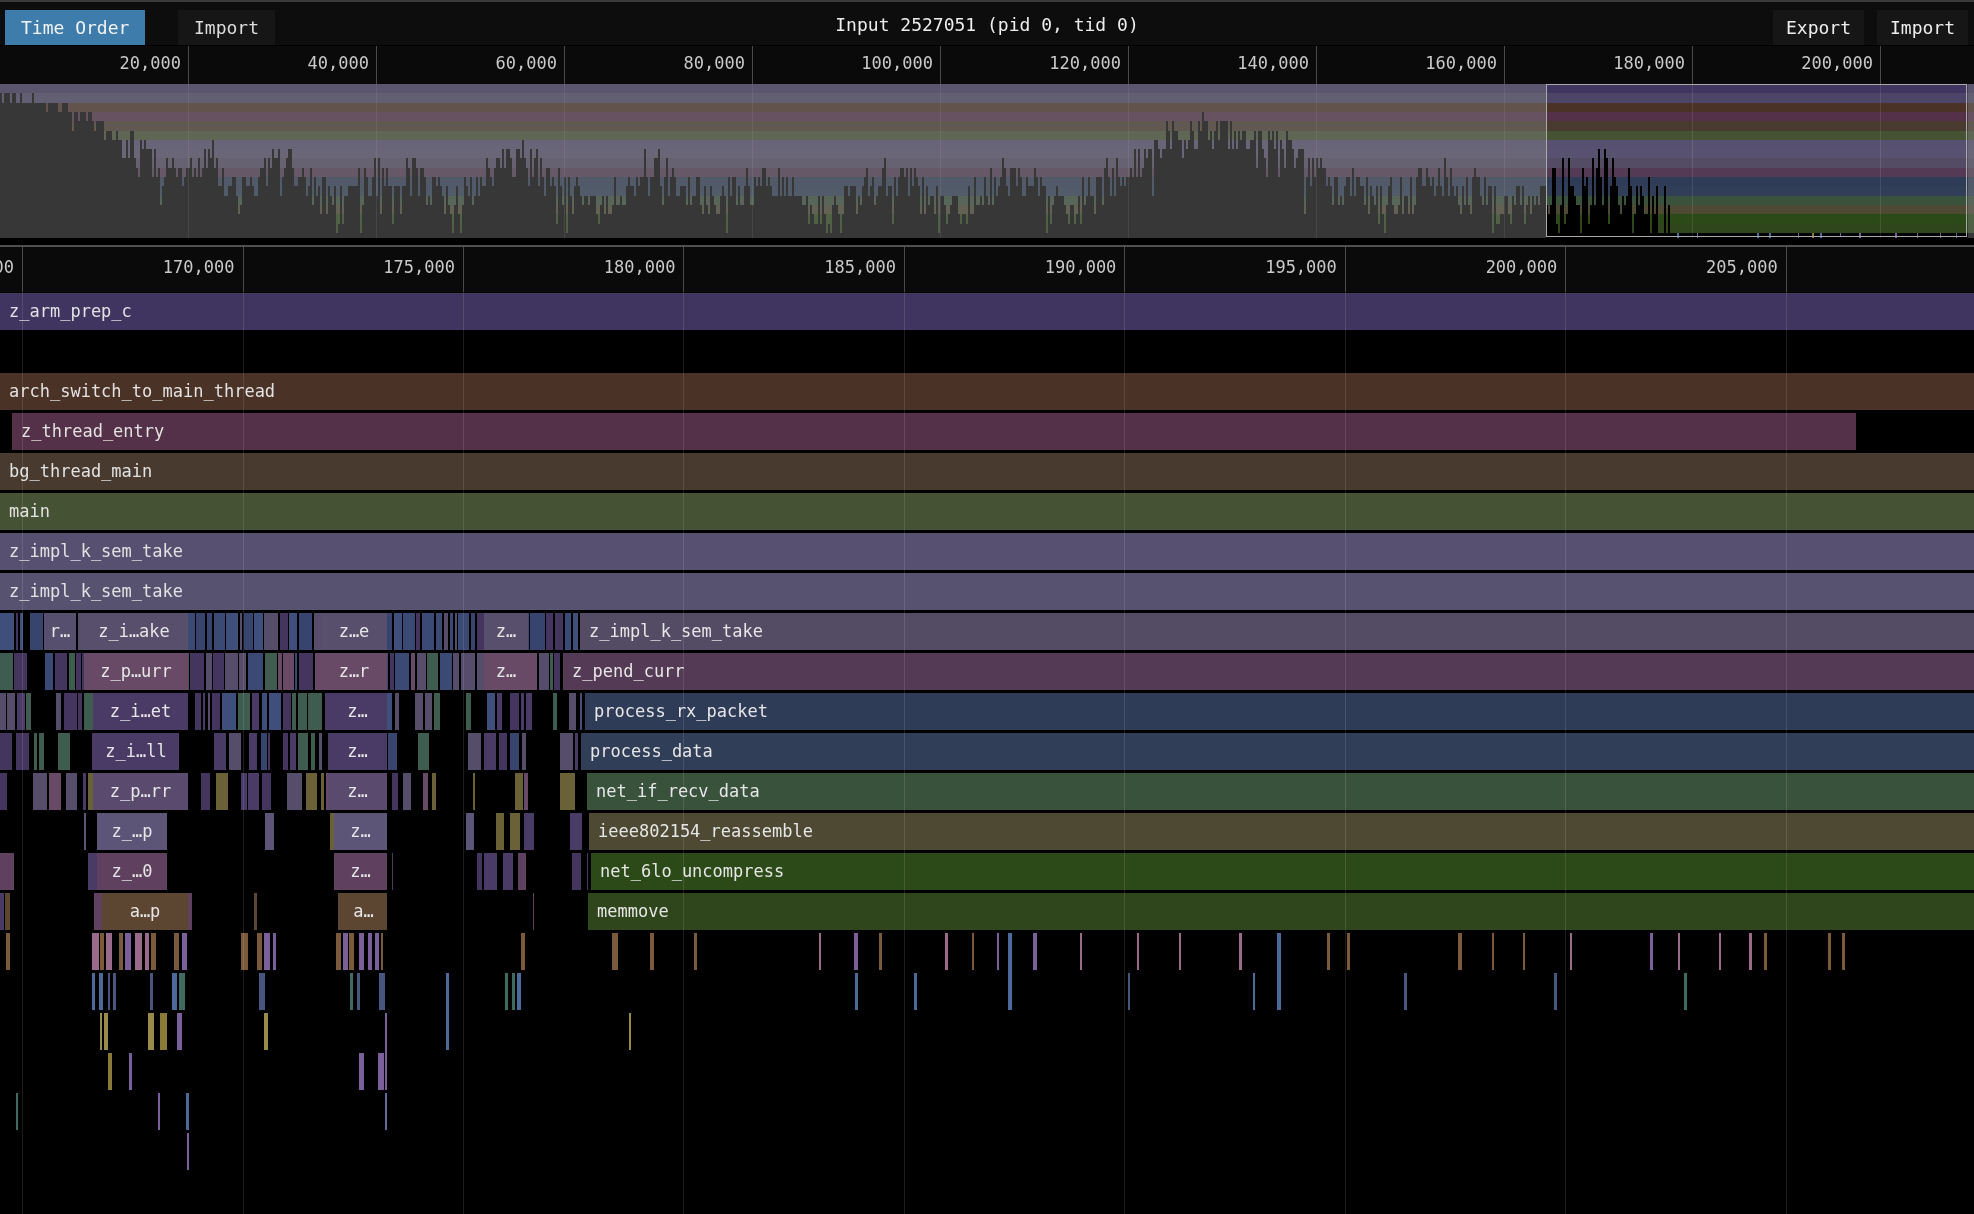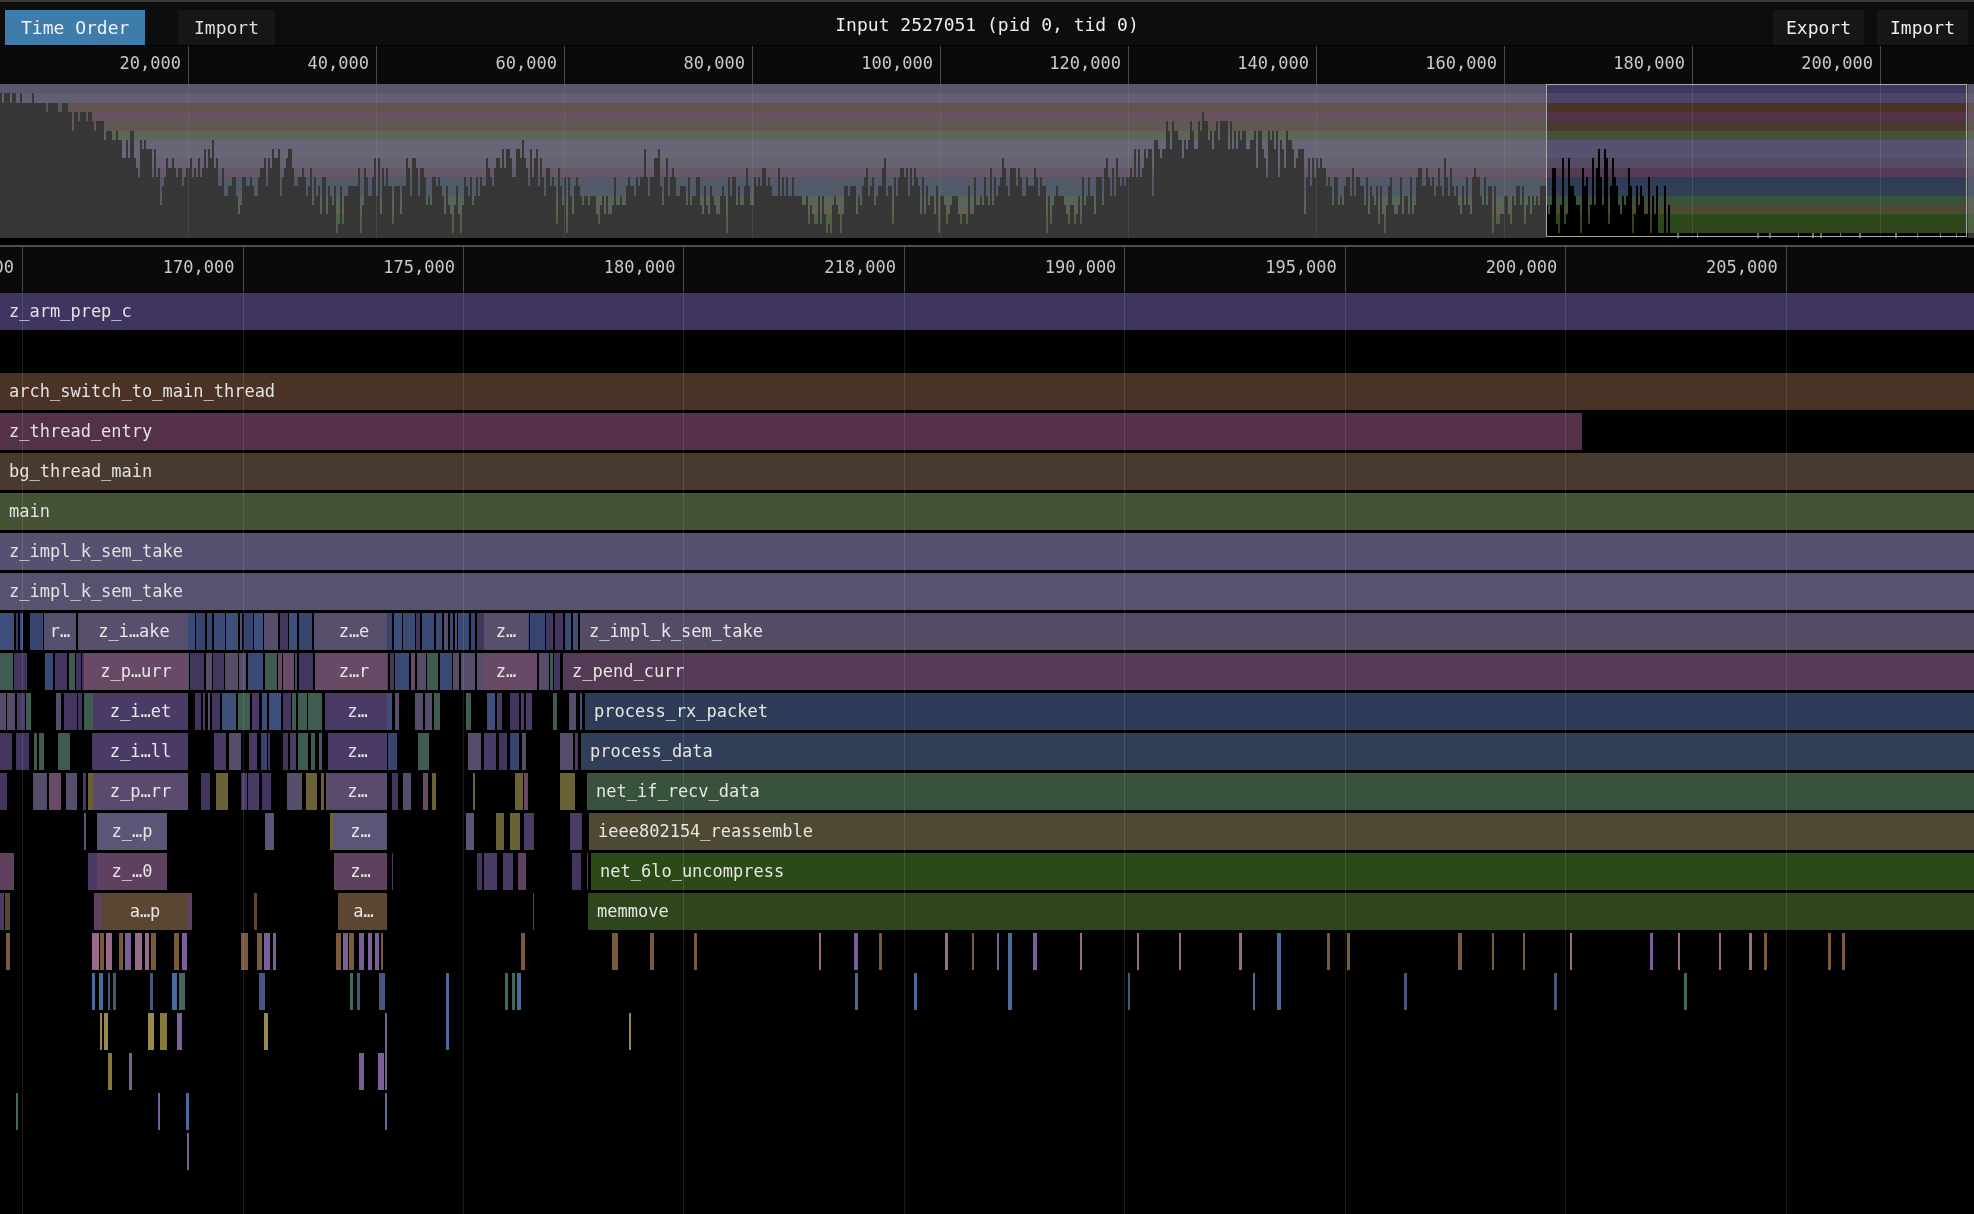--- a/index.html
+++ b/index.html
@@ -1111,39 +1111,39 @@
   <div id="main-ruler">
       <div class="abs ruler-tickline" style="left: 22.046px; top: 0px; height: 45px;"></div>
       <div class="abs ruler-label" style="right: 1959.95px; top: 10px;">165,000</div>
       <div class="abs ruler-tickline" style="left: 242.506px; top: 0px; height: 45px;"></div>
       <div class="abs ruler-label" style="right: 1739.49px; top: 10px;">170,000</div>
       <div class="abs ruler-tickline" style="left: 462.966px; top: 0px; height: 45px;"></div>
       <div class="abs ruler-label" style="right: 1519.03px; top: 10px;">175,000</div>
       <div class="abs ruler-tickline" style="left: 683.426px; top: 0px; height: 45px;"></div>
       <div class="abs ruler-label" style="right: 1298.57px; top: 10px;">180,000</div>
       <div class="abs ruler-tickline" style="left: 903.887px; top: 0px; height: 45px;"></div>
-      <div class="abs ruler-label" style="right: 1078.11px; top: 10px;">218,000</div>
+      <div class="abs ruler-label" style="right: 1078.11px; top: 10px;">185,000</div>
       <div class="abs ruler-tickline" style="left: 1124.35px; top: 0px; height: 45px;"></div>
       <div class="abs ruler-label" style="right: 857.653px; top: 10px;">190,000</div>
       <div class="abs ruler-tickline" style="left: 1344.81px; top: 0px; height: 45px;"></div>
       <div class="abs ruler-label" style="right: 637.193px; top: 10px;">195,000</div>
       <div class="abs ruler-tickline" style="left: 1565.27px; top: 0px; height: 45px;"></div>
       <div class="abs ruler-label" style="right: 416.733px; top: 10px;">200,000</div>
       <div class="abs ruler-tickline" style="left: 1785.73px; top: 0px; height: 45px;"></div>
       <div class="abs ruler-label" style="right: 196.273px; top: 10px;">205,000</div>
     </div>
   <div id="flamegraph">
       <div class="abs flame-row" style="left: 0px; top: 1px; width: 1974px; height: 37px;">
         <div class="abs flame-full" style="left: 0px; top: 0px; width: 1974px; height: 37px; background: rgb(63, 53, 96);"><span class="lbl">z_arm_prep_c</span></div>
       </div>
       <div class="abs flame-row" style="left: 0px; top: 81px; width: 1974px; height: 37px;">
         <div class="abs flame-full" style="left: 0px; top: 0px; width: 1974px; height: 37px; background: rgb(74, 50, 38);"><span class="lbl">arch_switch_to_main_thread</span></div>
       </div>
       <div class="abs flame-row" style="left: 0px; top: 121px; width: 1974px; height: 37px;">
-        <div class="abs flame-full" style="left: 0px; top: 0px; width: 1582px; height: 37px; background: rgb(84, 48, 73);"><span class="lbl">z_thread_entry</span></div>
+        <div class="abs flame-full" style="left: 12px; top: 0px; width: 1844px; height: 37px; background: rgb(84, 48, 73);"><span class="lbl">z_thread_entry</span></div>
       </div>
       <div class="abs flame-row" style="left: 0px; top: 201px; width: 1974px; height: 37px;">
         <div class="abs flame-full" style="left: 0px; top: 0px; width: 1974px; height: 37px; background: rgb(69, 82, 51);"><span class="lbl">main</span></div>
       </div>
       <div class="abs flame-row" style="left: 0px; top: 161px; width: 1974px; height: 37px;">
         <div class="abs flame-full" style="left: 0px; top: 0px; width: 1974px; height: 37px; background: rgb(72, 58, 46);"><span class="lbl">bg_thread_main</span></div>
       </div>
       <div class="abs flame-row" style="left: 0px; top: 241px; width: 1974px; height: 37px;">
         <div class="abs flame-full" style="left: 0px; top: 0px; width: 1974px; height: 37px; background: rgb(87, 80, 112);"><span class="lbl">z_impl_k_sem_take</span></div>
       </div>
@@ -1352,21 +1352,21 @@
         <div class="abs seg" style="left: 377.815px; width: 8.33551px; background: rgb(68, 53, 94);"></div>
         <div class="abs seg" style="left: 388.098px; width: 8.59167px; background: rgb(54, 68, 110);"></div>
         <div class="abs seg" style="left: 417.528px; width: 11.9408px; background: rgb(62, 92, 80);"></div>
         <div class="abs seg" style="left: 468px; width: 12.8447px; background: rgb(86, 77, 107);"></div>
         <div class="abs seg" style="left: 484.15px; width: 11.5532px; background: rgb(74, 58, 102);"></div>
         <div class="abs seg" style="left: 499.207px; width: 7.659px; background: rgb(68, 53, 94);"></div>
         <div class="abs seg" style="left: 510.41px; width: 8.97796px; background: rgb(54, 68, 110);"></div>
         <div class="abs seg" style="left: 522.389px; width: 4.03883px; background: rgb(86, 77, 107);"></div>
         <div class="abs seg" style="left: 560px; width: 13.3669px; background: rgb(86, 77, 107);"></div>
         <div class="abs seg" style="left: 575.126px; width: 2.87408px; background: rgb(74, 58, 102);"></div>
-        <div class="abs lblock" style="left: 93px; width: 95px; background: rgb(74, 58, 102);">z_i…ll</div>
+        <div class="abs lblock" style="left: 93px; width: 86px; background: rgb(74, 58, 102);">z_i…ll</div>
         <div class="abs lblock" style="left: 328px; width: 59px; background: rgb(74, 58, 102);">z…</div>
         <div class="abs bigblock" style="left: 581px; width: 1393px; background: rgb(48, 62, 88);">process_data</div>
       </div>
       <div class="abs flame-row" style="left: 0px; top: 481px; width: 1974px; height: 37px;">
         <div class="abs seg" style="left: 0px; width: 6.70704px; background: rgb(68, 53, 94);"></div>
         <div class="abs seg" style="left: 33.451px; width: 13.4744px; background: rgb(86, 77, 107);"></div>
         <div class="abs seg" style="left: 49.1021px; width: 11.9819px; background: rgb(104, 74, 102);"></div>
         <div class="abs seg" style="left: 65.7342px; width: 11.4117px; background: rgb(86, 77, 107);"></div>
         <div class="abs seg" style="left: 82.7567px; width: 3.67138px; background: rgb(74, 58, 102);"></div>
         <div class="abs seg" style="left: 87.9419px; width: 8.80401px; background: rgb(107, 97, 54);"></div>

